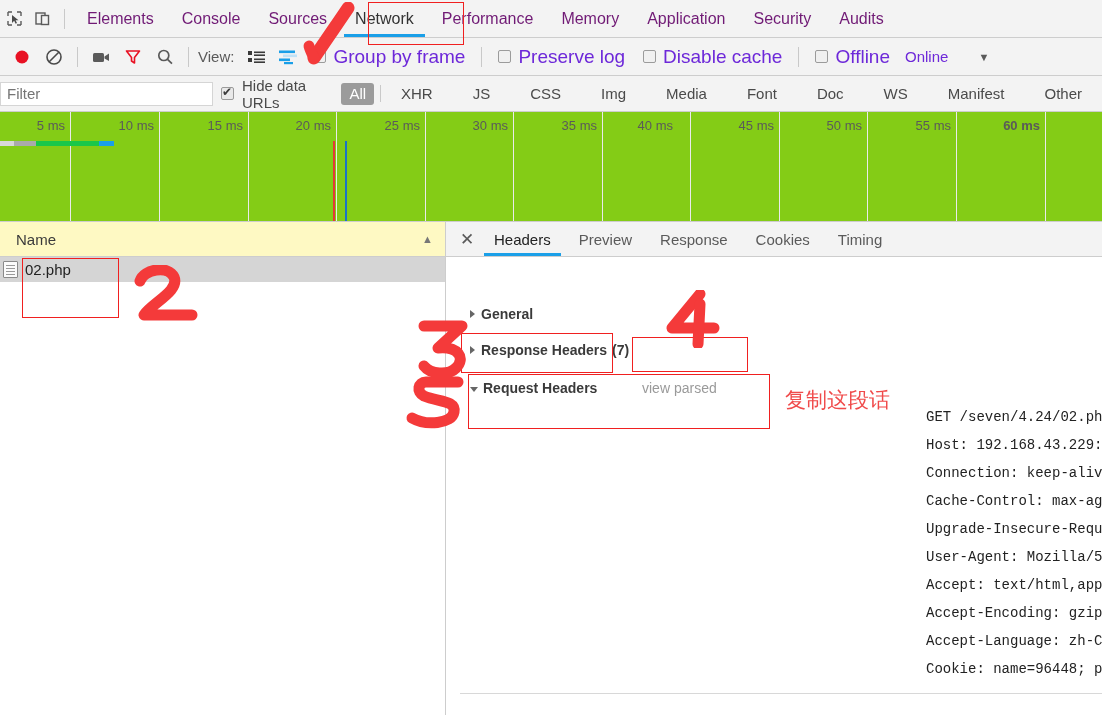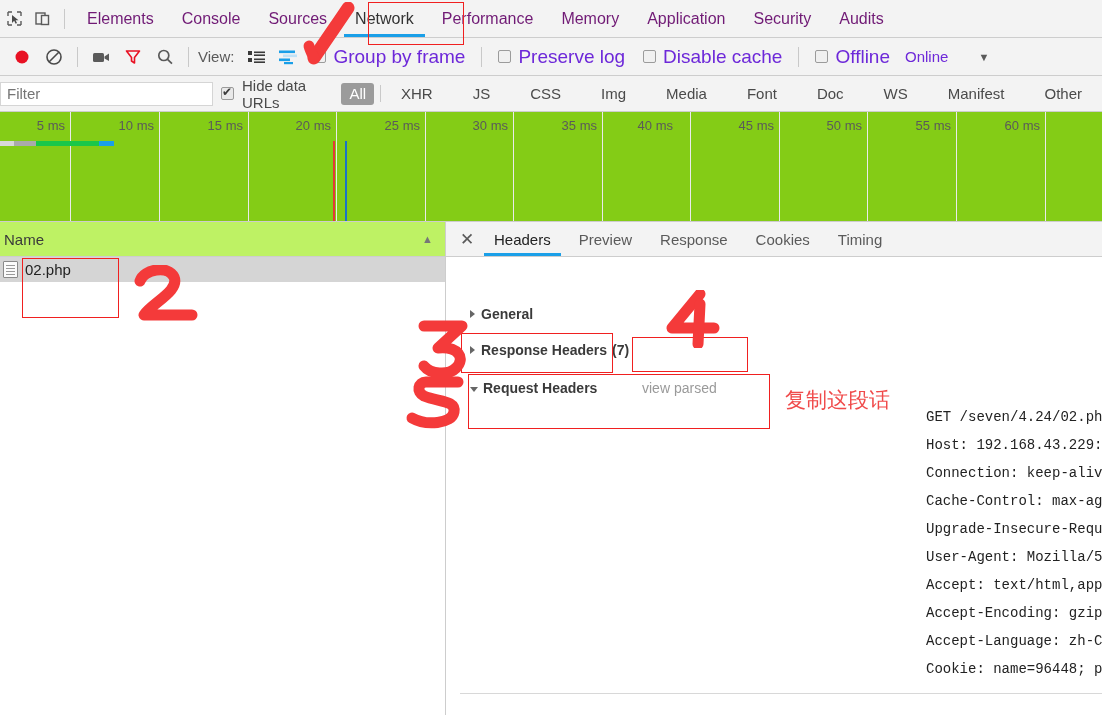--- a/index.html
+++ b/index.html
@@ -95,22 +95,22 @@
   }
   .wf { position: absolute; height: 5px; }
   .evline { position: absolute; top: 29px; bottom: 0; width: 2px; }
 
   
   .leftpane {
     position: absolute; left: 0; top: 222px; width: 446px; height: 493px;
     background: #fff; border-right: 1px solid #cdcdcd;
   }
   .lp-head {
-    height: 35px; background: #bef264; border-bottom: 1px solid #cdcdcd;
-    display: flex; align-items: center; padding-left: 4px; position: relative;
+    height: 35px; background: #fef9c3; border-bottom: 1px solid #cdcdcd;
+    display: flex; align-items: center; padding-left: 16px; position: relative;
   }
   .lp-head .colname { font-size: 15px; color: #3a3a3a; margin-left: 0px; }
   .sort-arrow { position: absolute; right: 12px; top: 11px; font-size: 11px; color: #777; }
   .row {
     height: 25px; display: flex; align-items: center; gap: 7px;
     padding-left: 3px; background: #d5d5d5; font-size: 15px; color: #222;
   }
   .docicon {
     width: 15px; height: 17px; border: 1px solid #8a8a8a; background: #fbfbfb;
     position: relative; flex: none; border-radius: 1px;
@@ -334,21 +334,21 @@
         <div class="ovtick" style="left: 602px;">35 ms</div>
         <div class="ovline" style="left: 690px;"></div>
         <div class="ovtick" style="left: 678px;">40 ms</div>
         <div class="ovline" style="left: 779px;"></div>
         <div class="ovtick" style="left: 779px;">45 ms</div>
         <div class="ovline" style="left: 867px;"></div>
         <div class="ovtick" style="left: 867px;">50 ms</div>
         <div class="ovline" style="left: 956px;"></div>
         <div class="ovtick" style="left: 956px;">55 ms</div>
         <div class="ovline" style="left: 1045px;"></div>
-        <div class="ovtick" style="left: 1045px;">60 ms</div>
+        <div class="ovtick" style="left: 1045px; font-weight: bold;">60 ms</div>
         <div class="wf" style="left: 0px; width: 14px; top: 29px; background: rgb(216, 216, 216);"></div>
         <div class="wf" style="left: 14px; width: 22px; top: 29px; background: rgb(170, 170, 170);"></div>
         <div class="wf" style="left: 36px; width: 63px; top: 29px; background: rgb(25, 199, 74);"></div>
         <div class="wf" style="left: 99px; width: 15px; top: 29px; background: rgb(26, 159, 232);"></div>
         <div class="evline" style="left: 333px; background: rgb(229, 57, 53);"></div>
         <div class="evline" style="left: 345px; background: rgb(26, 115, 200);"></div>
       </div>
   </div>
 
   <div class="leftpane">

